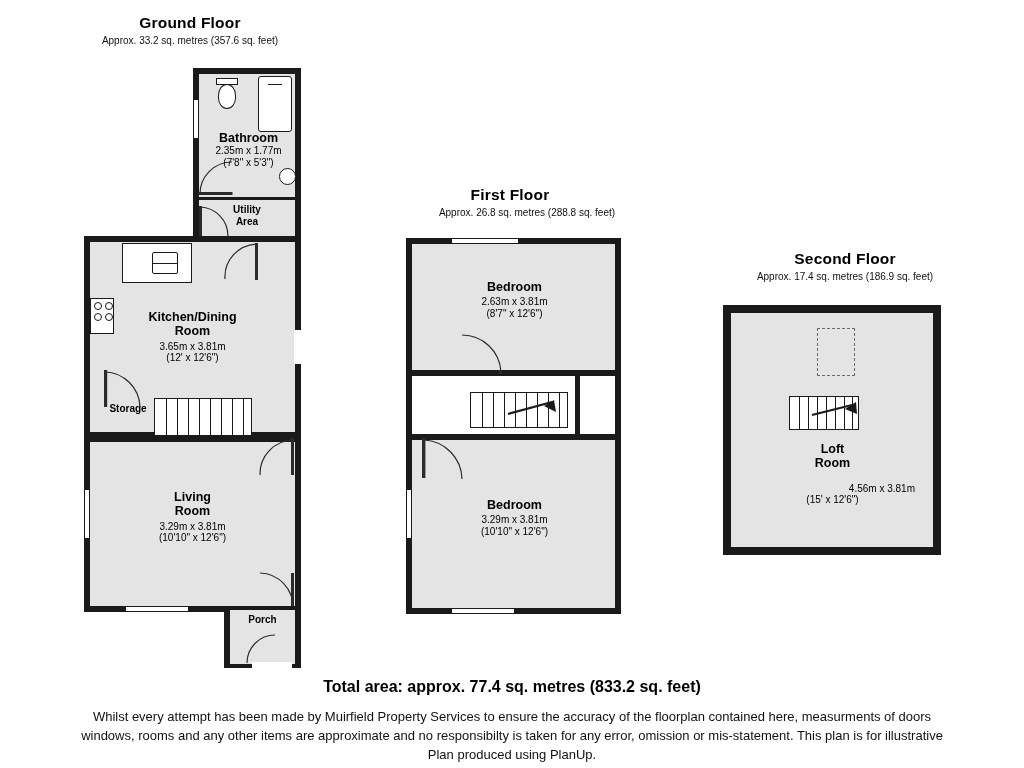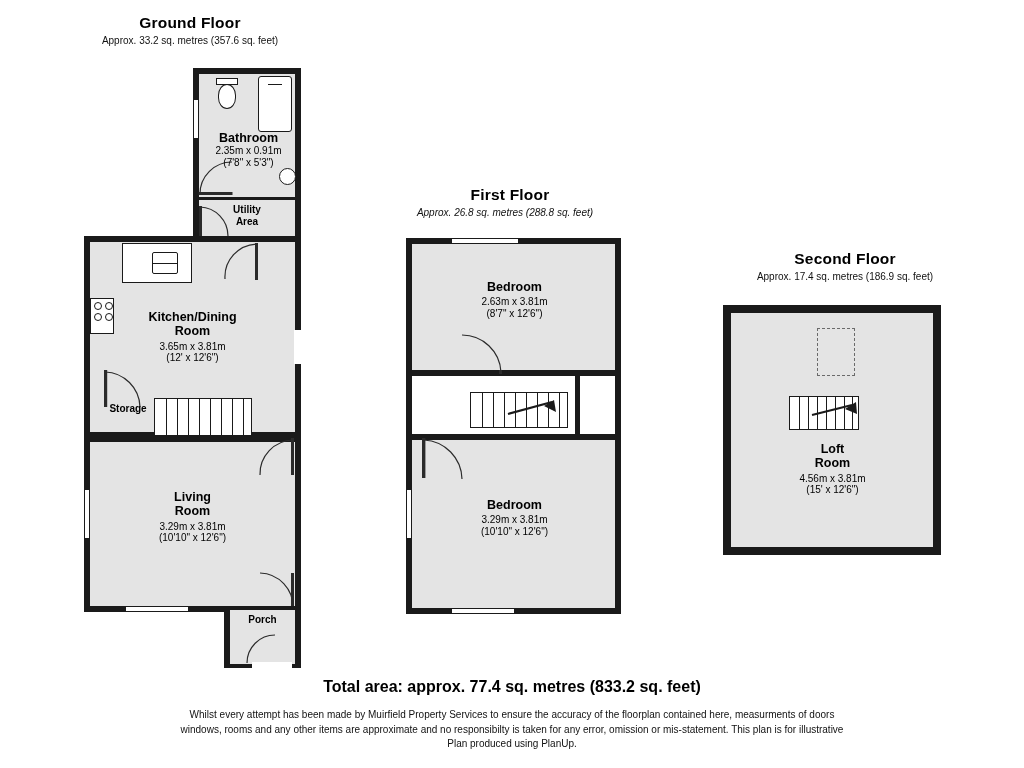--- a/index.html
+++ b/index.html
@@ -102,21 +102,21 @@
   .fixture.oval { border-radius: 50% / 45%; }
 
   
   .total-area {
     font-size: 16px;
     font-weight: bold;
     text-align: center;
     width: 100%;
   }
   .disclaimer {
-    font-size: 10px;
+    font-size: 13px;
     text-align: center;
     width: 100%;
     line-height: 1.45;
     color: #111;
   }
   svg { display: block; overflow: visible; }
 </style>
 </head>
 <body>
 
@@ -140,21 +140,21 @@
 
     <div class="abs" style="left:198px;top:160px;width:34px;height:36px;">
       <svg width="34" height="36" viewBox="0 0 34 36">
         <path d="M2 34 A32 32 0 0 1 34 2" fill="none" stroke="#2b2b2b" stroke-width="1.2"></path>
         <rect x="0.5" y="32" width="34" height="3" fill="#2b2b2b"></rect>
       </svg>
     </div>
 
     <div class="abs room-label" style="left:186px;top:131px;width:125px;">
       <div class="room-name">Bathroom</div>
-      <div class="room-dim">2.35m x 0.91m</div>
+      <div class="room-dim">2.35m x 1.77m</div>
       <div class="room-dim">(7'8" x 5'3")</div>
     </div>
 
     <div class="abs wall" style="left:193px;top:198px;width:108px;height:62px;"></div>
     <div class="abs floorfill" style="left:199px;top:200px;width:96px;height:58px;"></div>
     <div class="abs room-label" style="left:206px;top:204px;width:82px;">
       <div class="room-name small">Utility</div>
       <div class="room-name small">Area</div>
     </div>
 
@@ -250,21 +250,21 @@
     <div class="abs" style="left:246px;top:634px;width:30px;height:30px;">
       <svg width="30" height="30" viewBox="0 0 30 30">
         <path d="M1 29 A28 28 0 0 1 29 1" fill="none" stroke="#2b2b2b" stroke-width="1.2"></path>
       </svg>
     </div>
   </div>
 
   <div class="abs" style="left:360px;top:0;width:300px;height:680px;">
 
     <div class="abs floor-title" style="left:50px;top:186px;width:200px;text-align:center;">First Floor</div>
-    <div class="abs floor-sub" style="left:10px;top:207px;width:270px;font-style:italic;">Approx. 26.8 sq. metres (288.8 sq. feet)</div>
+    <div class="abs floor-sub" style="left:32px;top:207px;width:270px;">Approx. 26.8 sq. metres (288.8 sq. feet)</div>
 
     <div class="abs wall" style="left:46px;top:238px;width:215px;height:376px;"></div>
     <div class="abs floorfill" style="left:52px;top:244px;width:203px;height:364px;"></div>
 
     <div class="abs wall" style="left:46px;top:370px;width:215px;height:6px;"></div>
     <div class="abs window" style="left:92px;top:238px;width:66px;height:6px;"></div>
 
     <div class="abs room-label" style="left:72px;top:280px;width:165px;">
       <div class="room-name">Bedroom</div>
       <div class="room-dim" style="margin-top:2px;">2.63m x 3.81m</div>
@@ -337,21 +337,21 @@
     <div class="abs" style="left:112px;top:400px;width:52px;height:22px;">
       <svg width="52" height="22" viewBox="0 0 52 22">
         <path d="M0 15 L40 5" stroke="#1a1a1a" stroke-width="2.2" fill="none"></path>
         <path d="M44 2 L45 14 L33 9 Z" fill="#1a1a1a"></path>
       </svg>
     </div>
 
     <div class="abs room-label" style="left:50px;top:442px;width:165px;">
       <div class="room-name">Loft</div>
       <div class="room-name">Room</div>
-      <div class="room-dim" style="margin-top:2px;">4.56m x 3.81m</div>
+      <div class="room-dim" style="margin-top:12px;text-align:right;">4.56m x 3.81m</div>
       <div class="room-dim">(15' x 12'6")</div>
     </div>
   </div>
 
   <div class="abs" style="left:0;top:678px;width:1024px;">
     <div class="total-area">Total area: approx. 77.4 sq. metres (833.2 sq. feet)</div>
     <div class="disclaimer" style="margin-top:12px;">Whilst every attempt has been made by Muirfield Property Services  to ensure the accuracy of the floorplan contained here, measurments of doors</div>
     <div class="disclaimer">windows, rooms and any other items are approximate and no responsibilty is taken for any error, omission or mis-statement. This plan is for illustrative</div>
     <div class="disclaimer">Plan produced using PlanUp.</div>
   </div>

